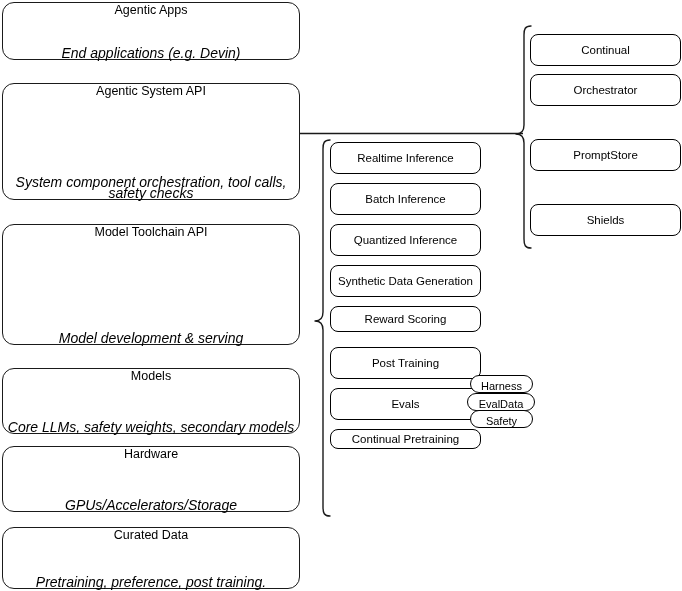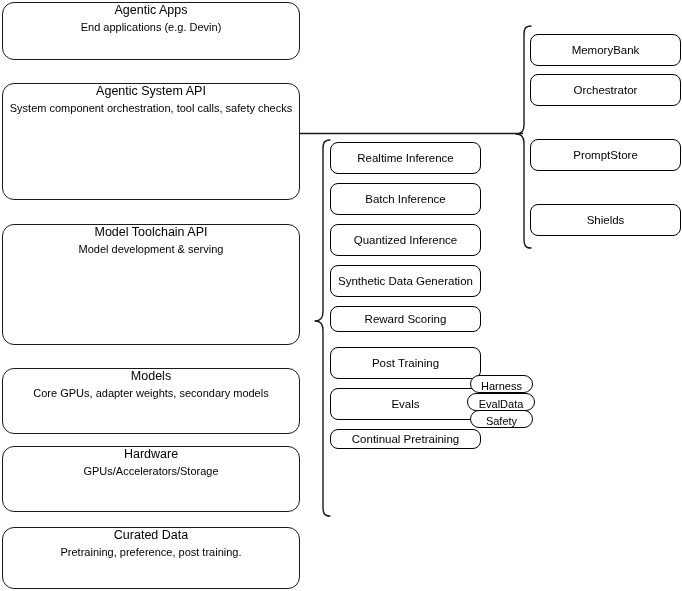--- a/index.html
+++ b/index.html
@@ -24,33 +24,34 @@
   }
   .box {
     position: absolute;
     box-sizing: border-box;
     border: 1.3px solid #1a1a1a;
     border-radius: 12px;
     background: #ffffff;
     display: flex;
     flex-direction: column;
     align-items: center;
-    justify-content: flex-start;
+    justify-content: space-between;
     text-align: center;
   }
   .layer-title {
     font-size: 12.5px;
     line-height: 15px;
     color: #000;
   }
   .layer-sub {
-    font-size: 11px;
+    font-size: 14px;
     line-height: 11px;
     margin-top: 4px;
     color: #000;
+    font-style: italic;
   }
   .pill {
     position: absolute;
     box-sizing: border-box;
     border: 1.4px solid #000000;
     border-radius: 8px;
     background: #ffffff;
     display: flex;
     align-items: center;
     justify-content: center;
@@ -91,21 +92,21 @@
     <div class="layer-sub">System component orchestration, tool calls, safety checks</div>
   </div>
 
   <div class="box" style="left:2px; top:224px; width:298px; height:121px;">
     <div class="layer-title">Model Toolchain API</div>
     <div class="layer-sub">Model development &amp; serving</div>
   </div>
 
   <div class="box" style="left:2px; top:368px; width:298px; height:66px;">
     <div class="layer-title">Models</div>
-    <div class="layer-sub">Core GPUs, adapter weights, secondary models</div>
+    <div class="layer-sub">Core LLMs, safety weights, secondary models</div>
   </div>
 
   <div class="box" style="left:2px; top:446px; width:298px; height:66px;">
     <div class="layer-title">Hardware</div>
     <div class="layer-sub">GPUs/Accelerators/Storage</div>
   </div>
 
   <div class="box" style="left:2px; top:527px; width:298px; height:62px;">
     <div class="layer-title">Curated Data</div>
     <div class="layer-sub">Pretraining, preference, post training.</div>
@@ -158,21 +159,21 @@
     <span>Harness</span>
   </div>
   <div class="mini" style="left:467px; top:393px; width:68px; height:18px;">
     <span>EvalData</span>
   </div>
   <div class="mini" style="left:470px; top:410px; width:63px; height:18px;">
     <span>Safety</span>
   </div>
 
   <div class="pill" style="left:530px; top:34px; width:151px; height:32px;">
-    <span>MemoryBank</span>
+    <span>Continual</span>
   </div>
   <div class="pill" style="left:530px; top:74px; width:151px; height:32px;">
     <span>Orchestrator</span>
   </div>
   <div class="pill" style="left:530px; top:118px; width:151px; height:32px;margin-top:21px;">
     <span>PromptStore</span>
   </div>
   <div class="pill" style="left:530px; top:204px; width:151px; height:32px;">
     <span>Shields</span>
   </div>

